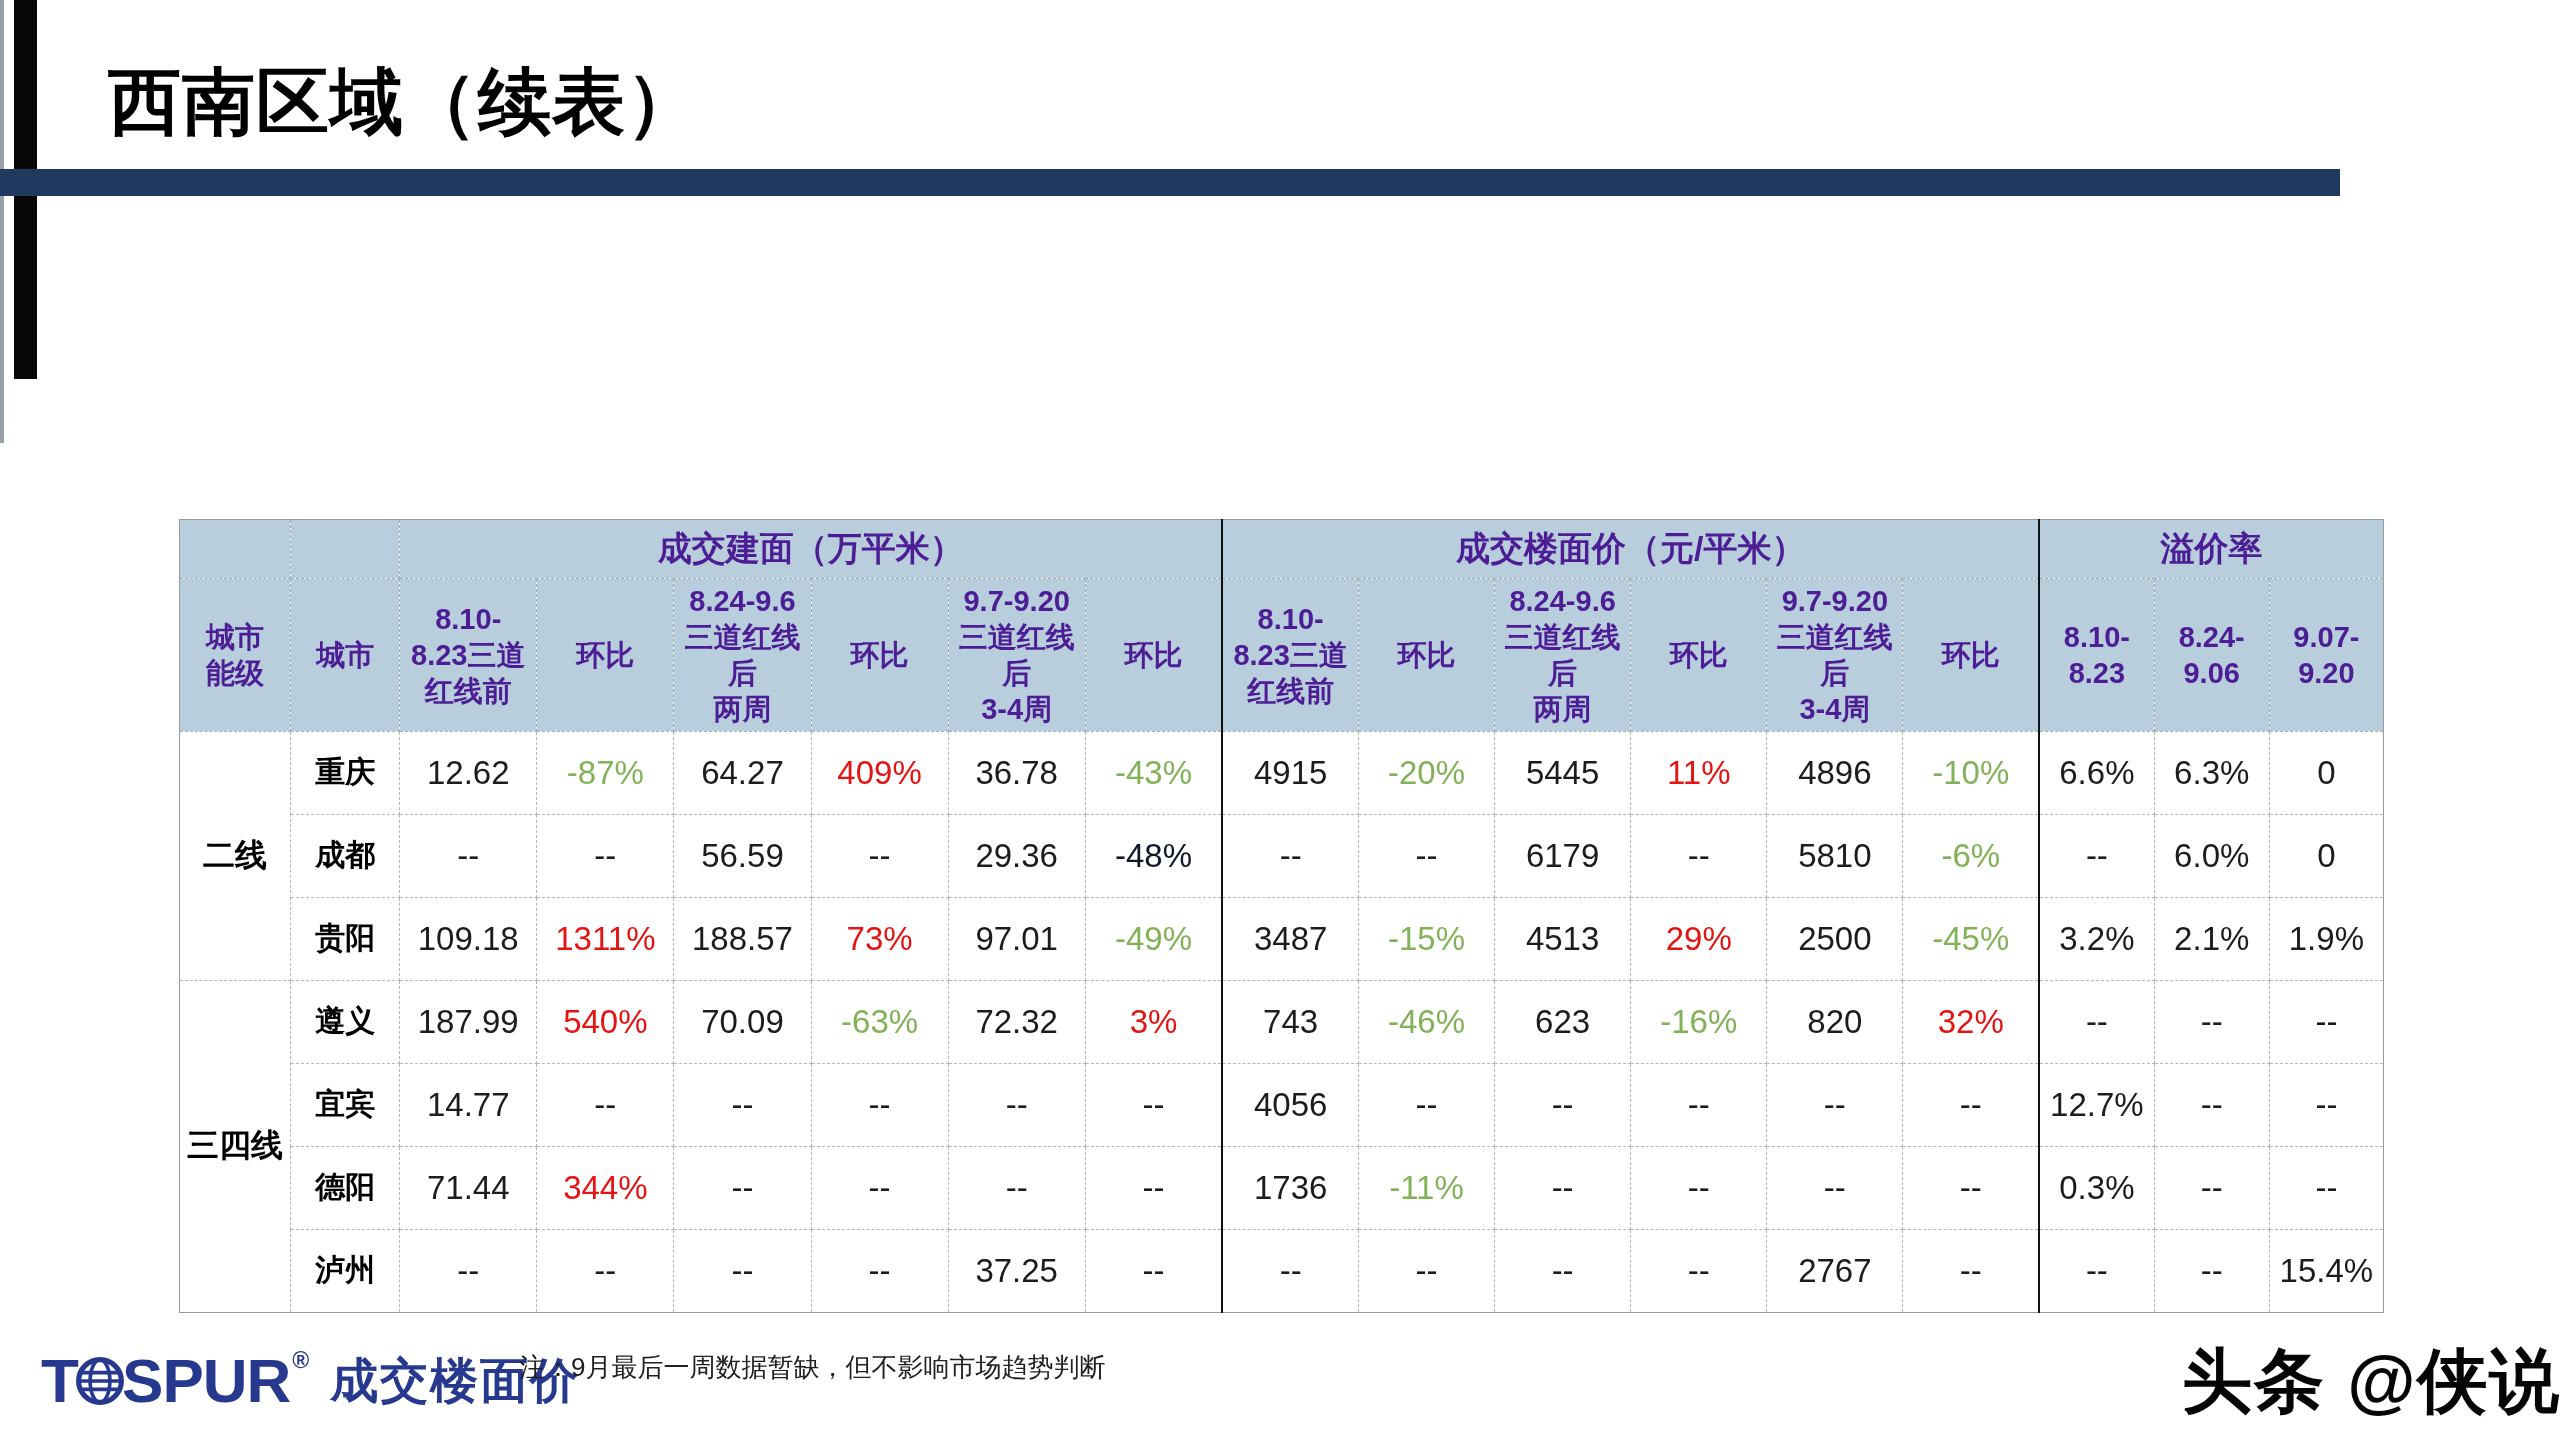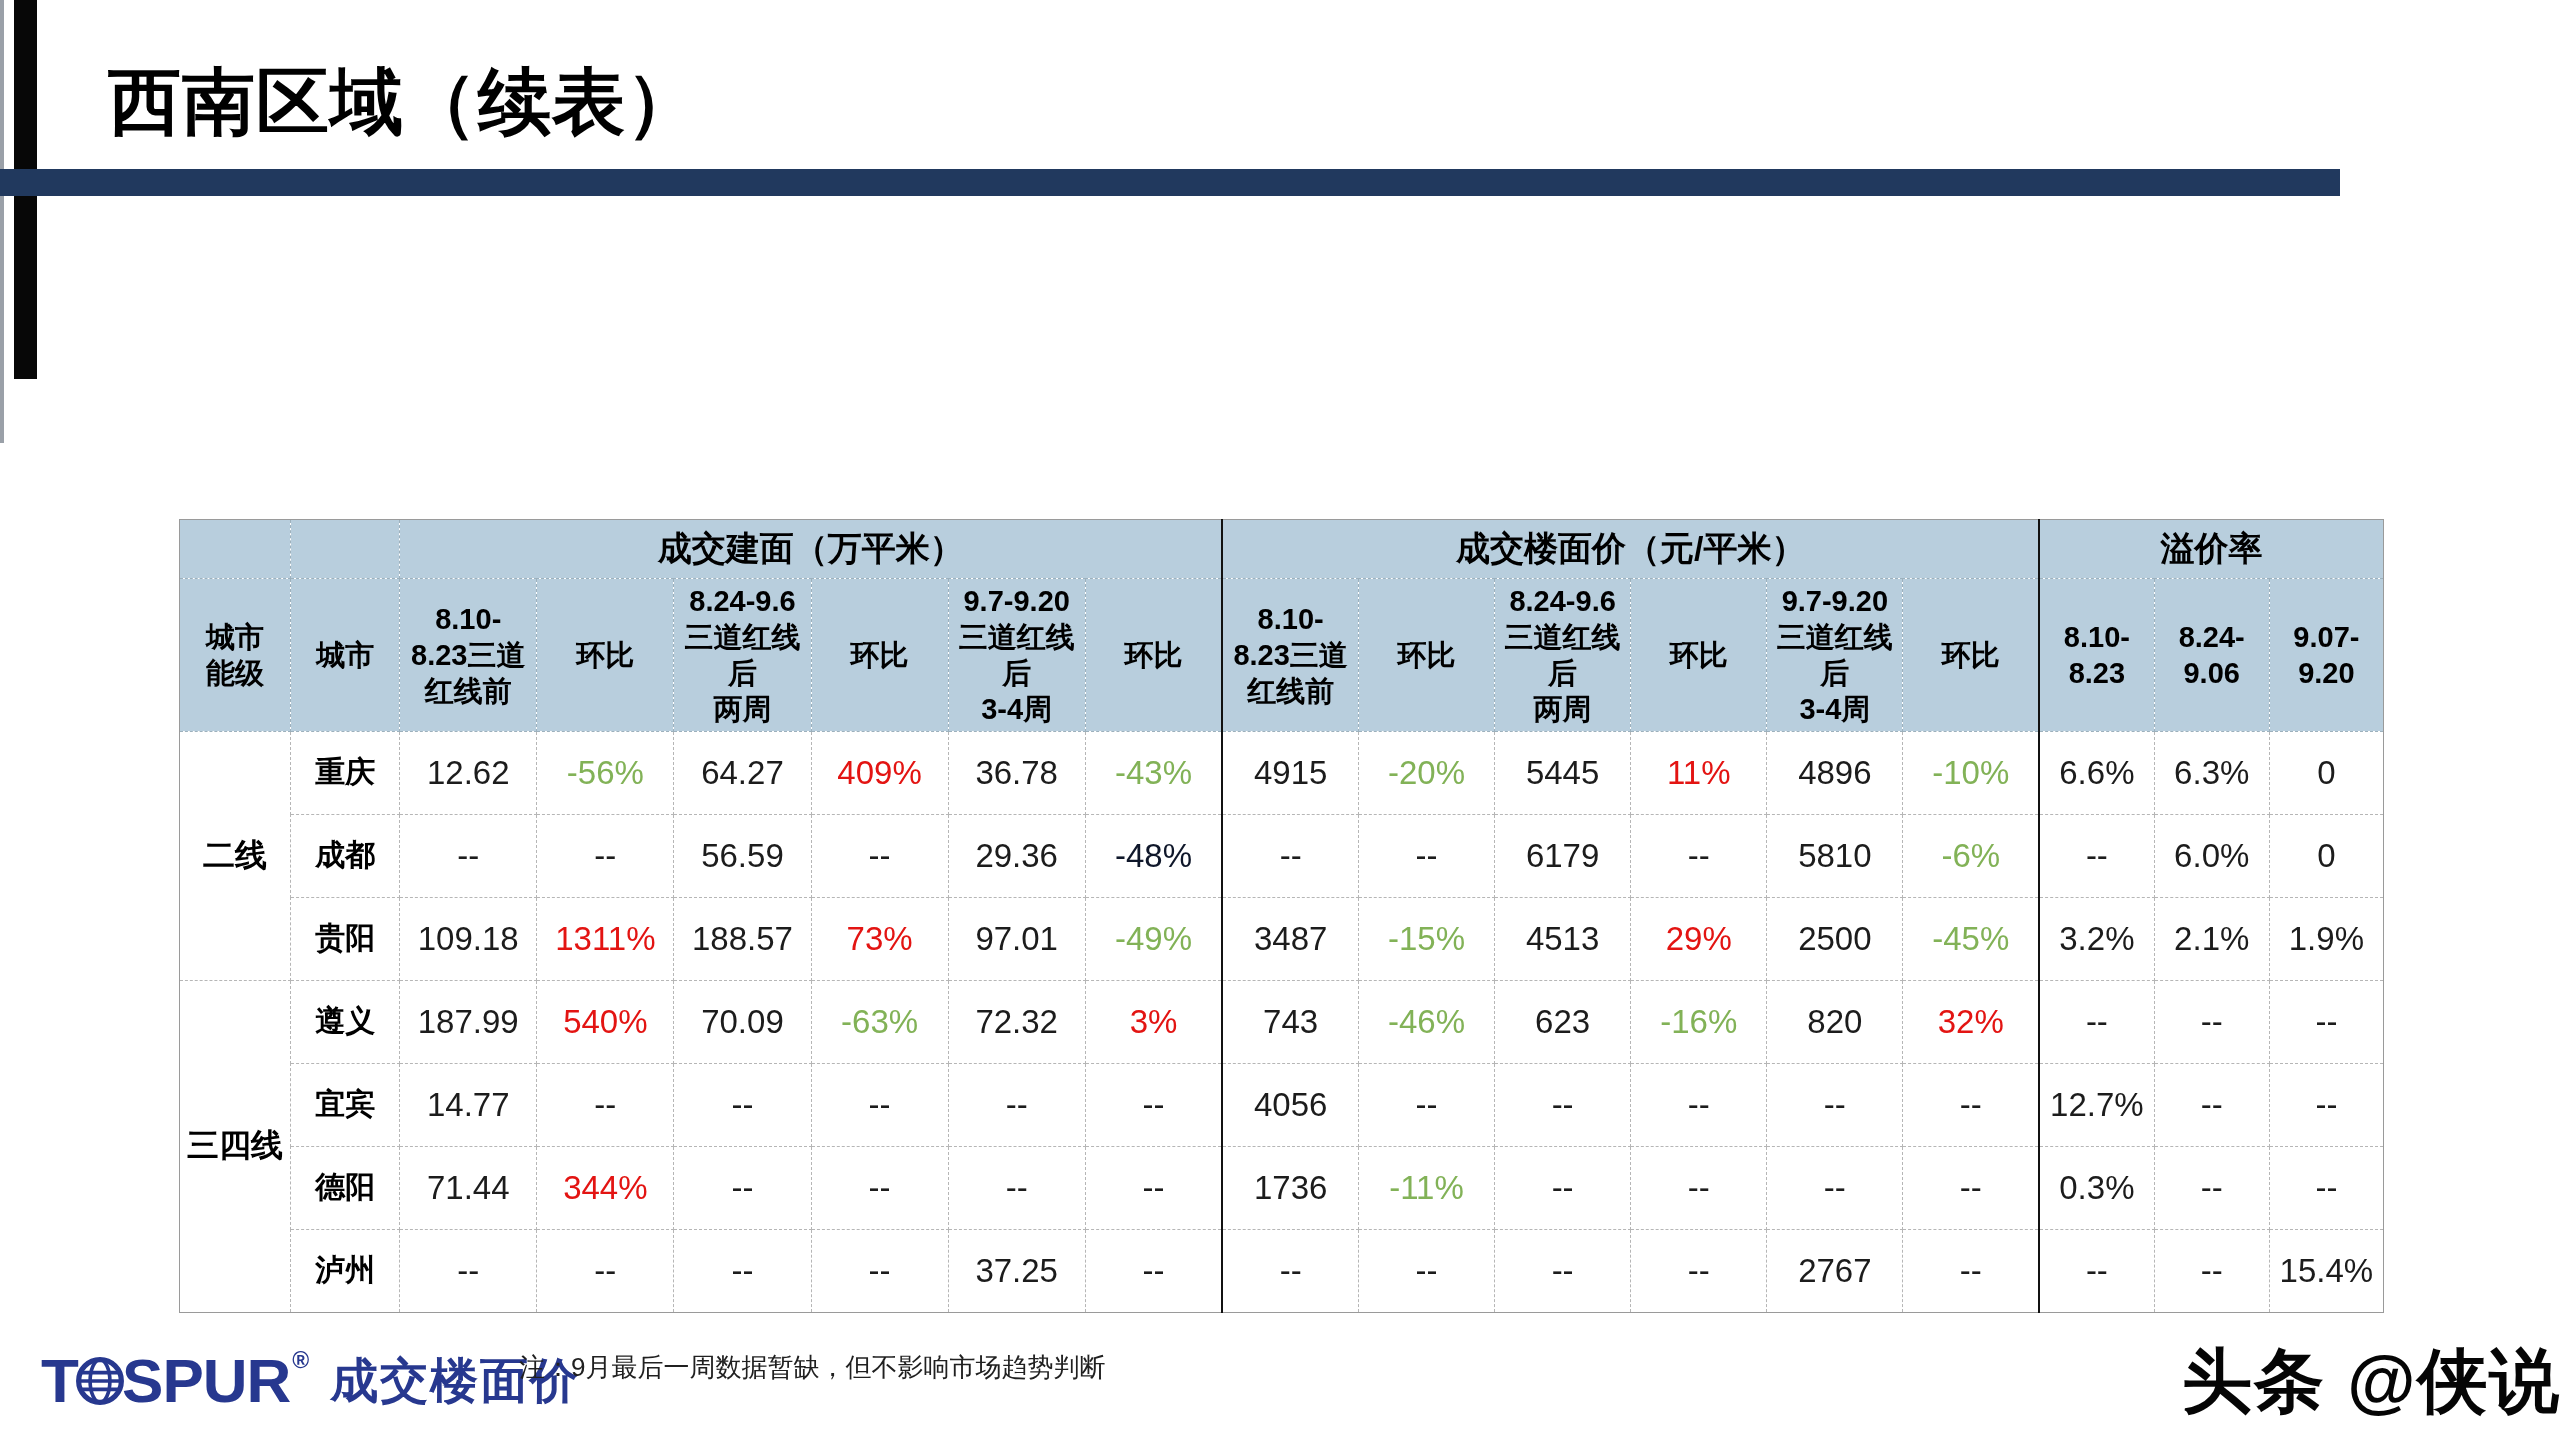--- a/index.html
+++ b/index.html
@@ -16,21 +16,21 @@
   #title-bar{position:absolute;left:0;top:169px;width:2340px;height:27px;background:var(--title_bar,#21395e);}
 
   
   #table-title{position:absolute;left:179px;top:441px;width:2205px;text-align:center;
     font-size:34px;font-weight:700;color:#000;}
 
   
   #table-wrap{position:absolute;left:179px;top:519px;}
   table{border-collapse:collapse;table-layout:fixed;width:2205px;background:#fff;border:1px solid #9a9a9a;}
   th,td{border:1px dashed #b6b6b6;text-align:center;vertical-align:middle;padding:0;overflow:hidden;}
-  thead th{background:var(--header_bg,#b8cedd);border:1px dashed #9db1bd;color:#000000;}
+  thead th{background:var(--header_bg,#b8cedd);border:1px dashed #9db1bd;color:#4c1d95;}
   thead tr.r1{height:59px;}
   thead tr.r2{height:115px;}
   tbody tr{height:83px;}
   th.group{font-size:34px;font-weight:700;}
   th.sub,th.corner{font-size:29px;font-weight:700;line-height:36px;white-space:pre-line;padding:3.9px 1.9px;}
   td.tier{font-size:32px;font-weight:700;color:#000;}
   td.city{font-size:30px;font-weight:700;color:#000;}
   td.val{font-size:33px;font-weight:400;color:var(--text,#1c1c1c);}
   .sec-start{border-left:2.9px solid #111 !important;}
 
@@ -119,21 +119,21 @@
 9.06</th>
             <th class="sub">9.07-
 9.20</th>
           </tr>
         </thead>
         <tbody>
           <tr>
             <td class="tier" rowspan="3">二线</td>
             <td class="city">重庆</td>
             <td class="val">12.62</td>
-            <td class="val" style="color: rgb(130, 178, 87);">-56%</td>
+            <td class="val" style="color: rgb(130, 178, 87);">-87%</td>
             <td class="val">64.27</td>
             <td class="val" style="color: rgb(227, 20, 18);">409%</td>
             <td class="val">36.78</td>
             <td class="val" style="color: rgb(130, 178, 87);">-43%</td>
             <td class="val sec-start">4915</td>
             <td class="val" style="color: rgb(130, 178, 87); margin-top: 16px;">-20%</td>
             <td class="val">5445</td>
             <td class="val" style="color: rgb(227, 20, 18);">11%</td>
             <td class="val">4896</td>
             <td class="val" style="color: rgb(130, 178, 87);">-10%</td>

